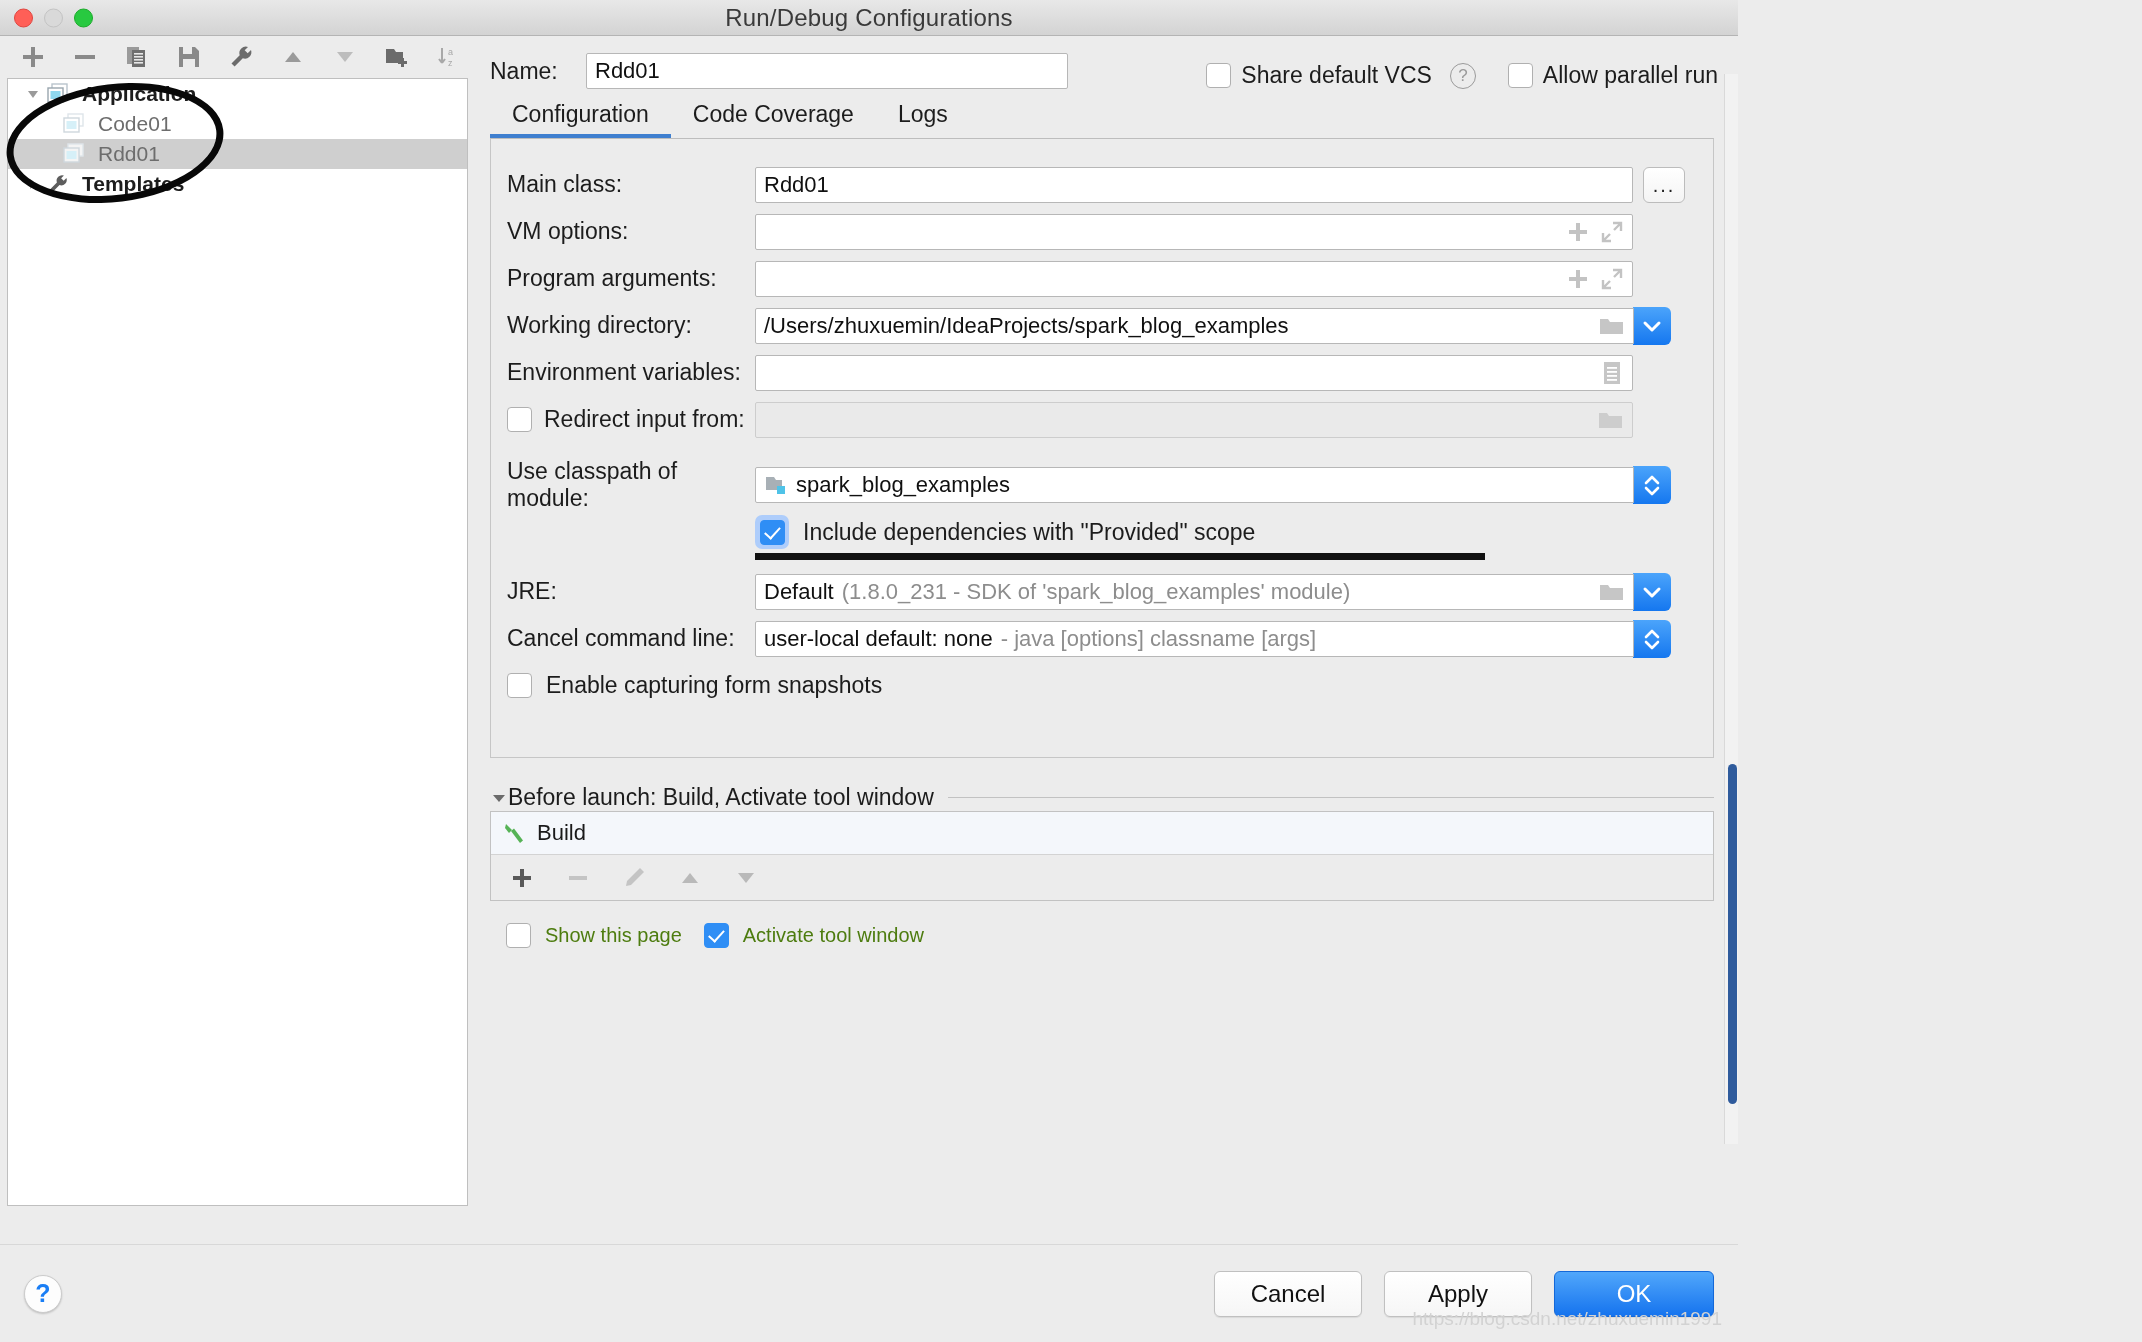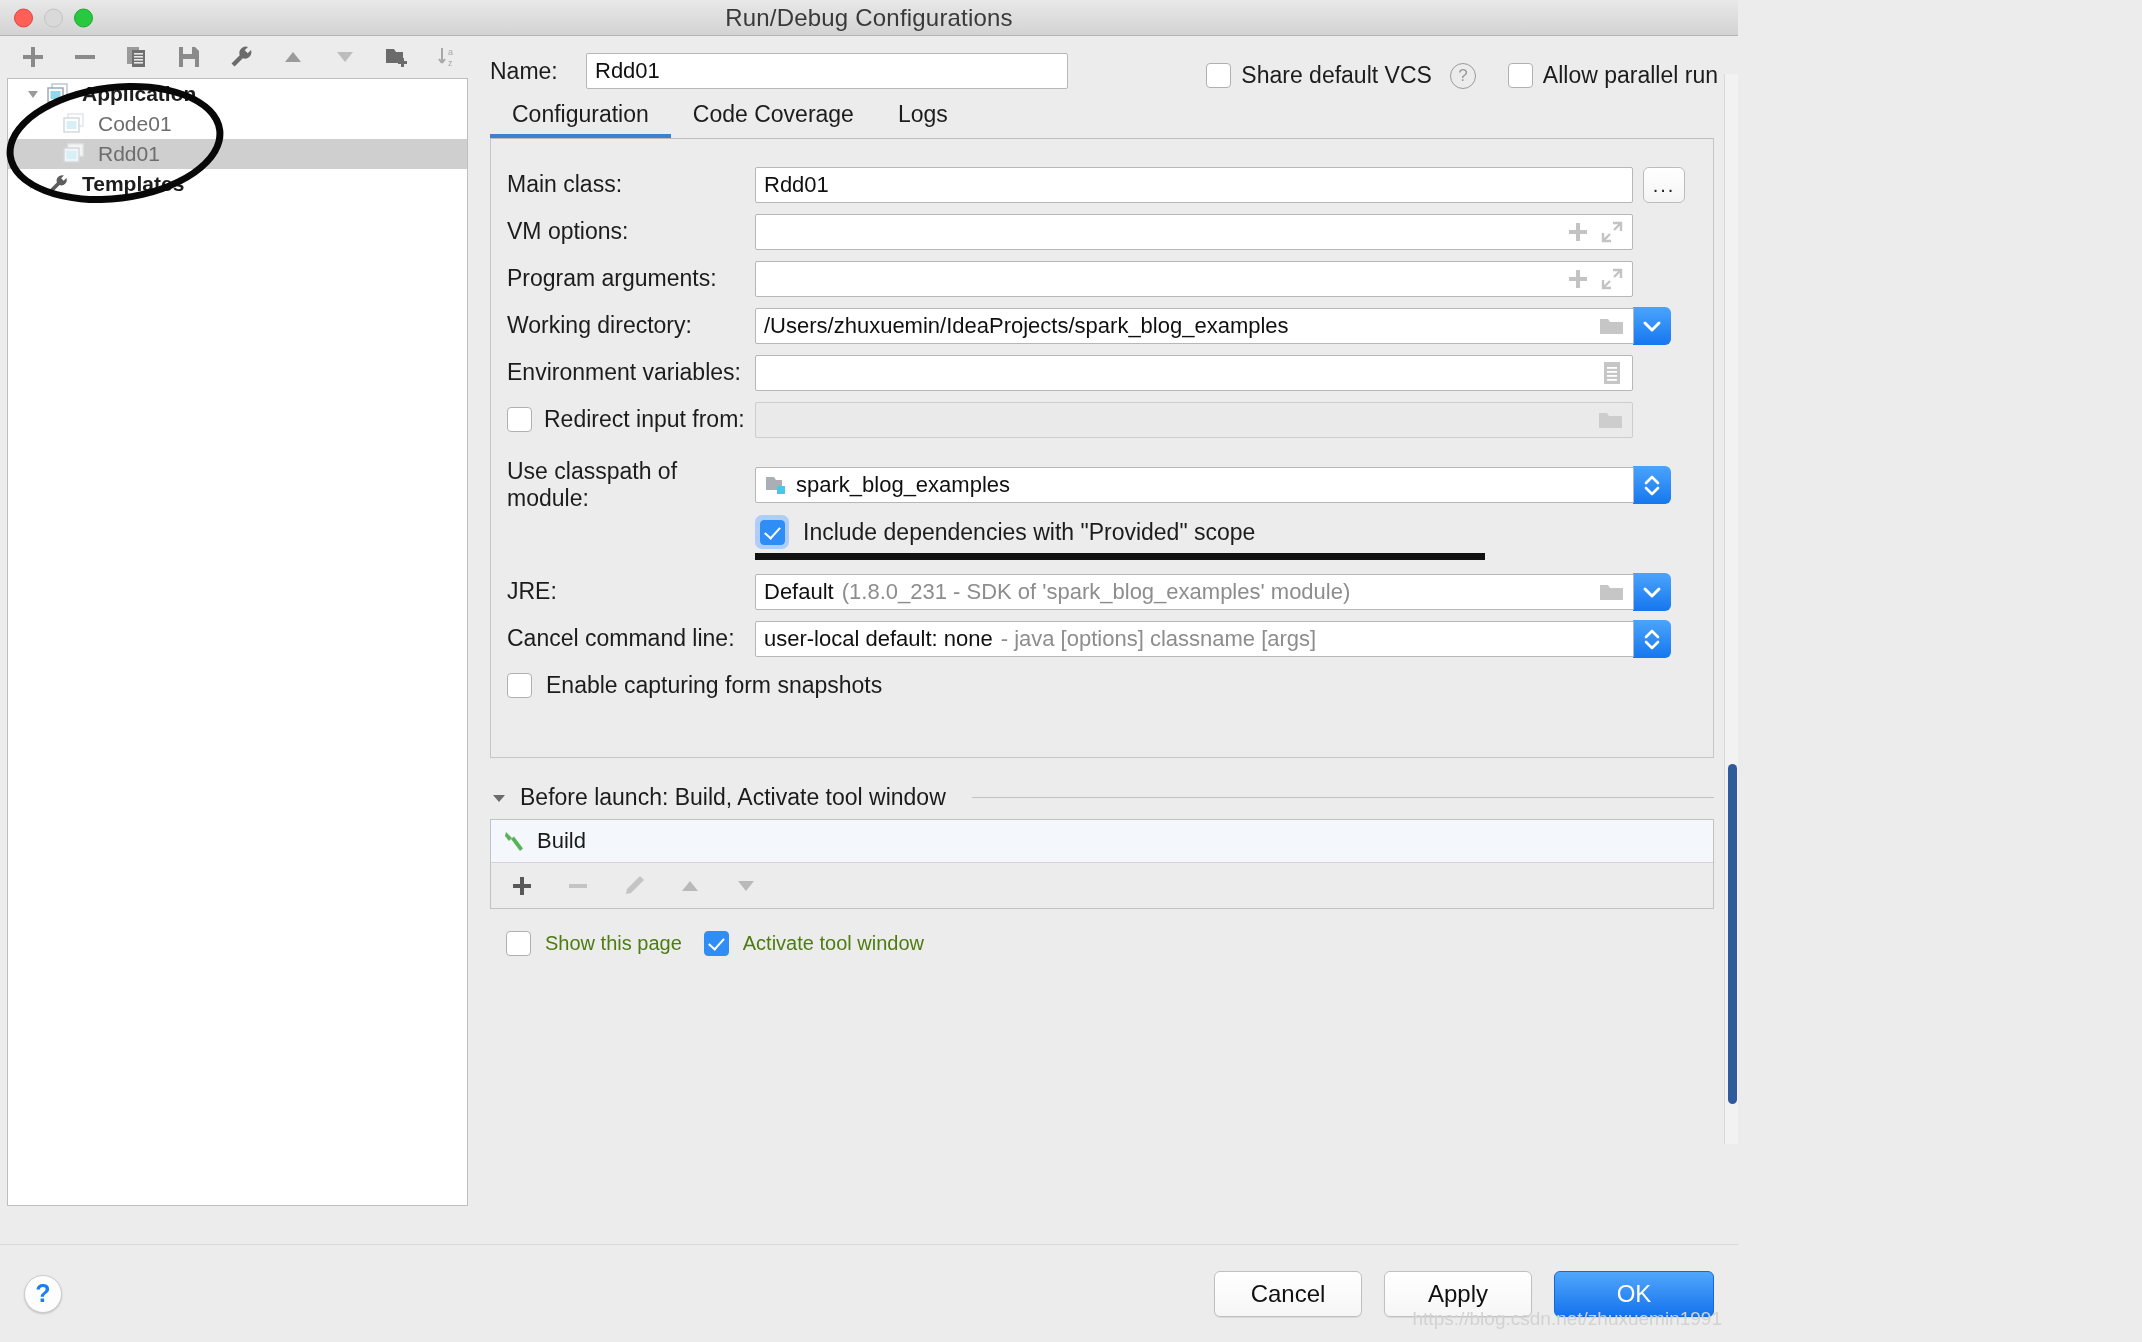--- a/index.html
+++ b/index.html
@@ -191,24 +191,23 @@
   .black-underline {
     position: absolute;
     height: 7px; background: #111;
   }
 
   
   .before-launch {
     margin: 26px 24px 0 18px;
     flex: 0 0 auto;
   }
-  .bl-header { display: flex; align-items: center; gap: 12px; font-size: 23px; color: #1c1c1c; }
+  .bl-header { display: flex; align-items: center; font-size: 23px; color: #1c1c1c; }
   .bl-line { flex: 1 1 auto; height: 1px; background: #c2c2c2; margin-left: 14px; }
   .bl-list {
-    margin-top: 8px;
     border: 1px solid #c2c2c2;
     background: #f4f7fb;
   }
   .bl-item { height: 42px; display:flex; align-items:center; padding-left: 12px; font-size: 22px; color:#1a1a1a; gap: 10px; background:#f4f7fb; }
   .bl-toolbar {
     height: 46px; display:flex; align-items:center; gap: 30px;
     padding-left: 18px; background:#ececec; border-top: 1px solid #d3d3d3;
   }
   .bottom-checks {
     display:flex; align-items:center; gap: 22px;

